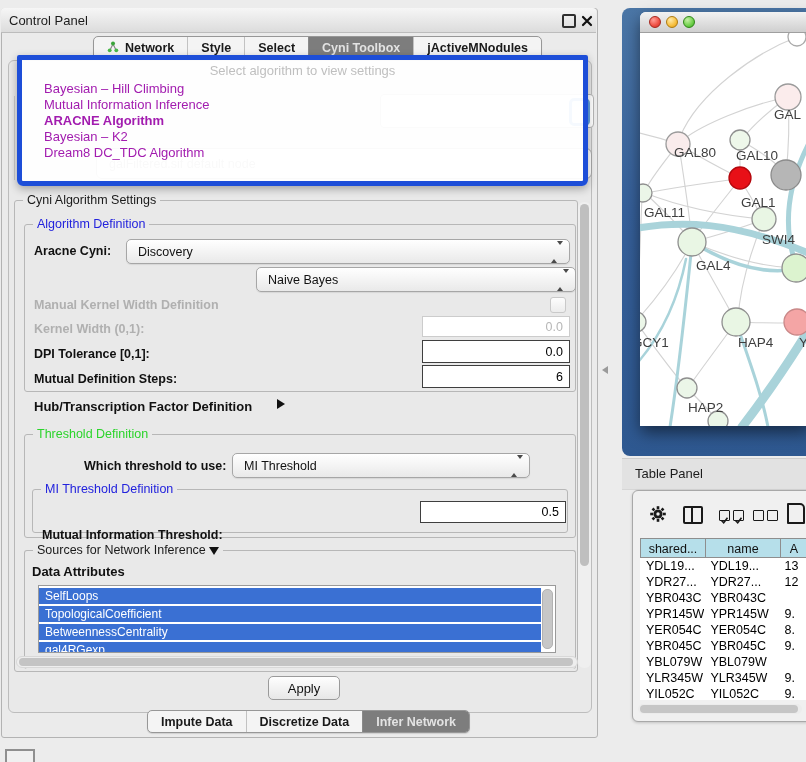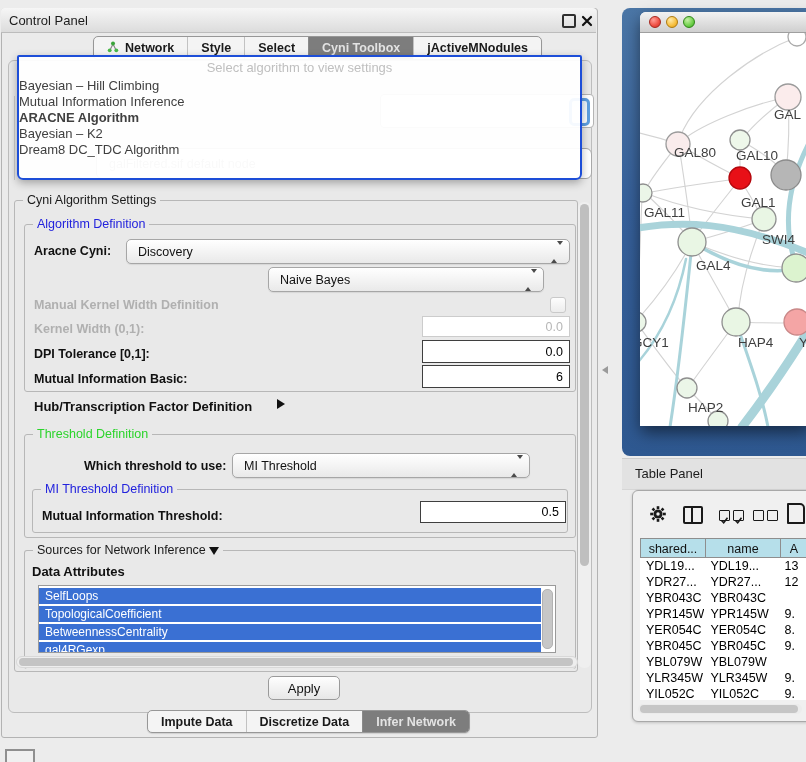--- a/index.html
+++ b/index.html
@@ -26,23 +26,23 @@
   
   .content-panel{left:8px;top:60px;width:582px;height:651px;background:#e9e9e9;border:1px solid #bdbdbd;border-radius:6px;}
 
   
   .ghost-vline{left:14px;top:96px;width:1px;height:84px;background:#c9c9c9;}
   .frag-combo-top{left:380px;top:94px;width:212px;height:32px;background:#fff;border:1px solid #b4b4b4;border-radius:4px;}
   .frag-blue-ring{position:absolute;right:3px;top:3px;width:15px;height:22px;border:3px solid #5e9fe0;border-radius:5px;background:linear-gradient(#eaf3fd,#ffffff);}
   .frag-combo-bottom{left:96px;top:148px;width:496px;height:31px;background:#fff;border:1px solid #a8a8a8;border-radius:6px;font-size:12.5px;color:#979797;line-height:31px;padding-left:12px;box-sizing:border-box;}
 
   
-  .dropdown{left:17px;top:55px;width:561px;height:121px;background:rgba(255,255,255,0.94);border:2px solid #1d4ed8;border-radius:2px 2px 6px 6px;box-shadow:0 3px 9px rgba(0,0,0,.3);z-index:50;}
+  .dropdown{left:17px;top:55px;width:561px;height:121px;background:rgba(255,255,255,0.94);border:5px solid #1d4ed8;border-radius:2px 2px 6px 6px;box-shadow:0 3px 9px rgba(0,0,0,.3);z-index:50;}
   .dd-placeholder{text-align:center;color:#bfbfbf;font-size:13px;padding-top:3px;height:18px;}
-  .dd-item{font-size:13px;color:#404040;height:16px;line-height:16px;padding:0 0;white-space:nowrap;}
+  .dd-item{font-size:13px;color:#a21caf;height:16px;line-height:16px;padding:0 22px;white-space:nowrap;}
   .dd-bold{font-weight:bold;}
 
   
   .fieldset{position:absolute;border:1px solid #b7b7b7;border-radius:3px;}
   .legend{position:absolute;top:-8px;left:8px;background:#e9e9e9;padding:0 4px;font-size:12.5px;line-height:15px;color:#1a1a1a;white-space:nowrap;}
   .legend.blue{color:#2222dd;}
   .legend.green{color:#2bd42b;}
 
   .lbl{position:absolute;font-size:12.5px;font-weight:bold;color:#111;white-space:nowrap;}
   .lbl.disabled{color:#b0b0b0;}
@@ -178,60 +178,60 @@
   <div class="fieldset" style="left:24px;top:224px;width:550px;height:166px;">
     <span class="legend blue">Algorithm Definition</span>
   </div>
 
   <span class="lbl" style="left:34px;top:244px;">Aracne Cyni:</span>
   <div class="combo" style="left:126px;top:239px;width:444px;height:25px;">
     <span>Discovery</span>
     <span class="combo-arrows"><span class="arr-up"></span><span class="arr-dn"></span></span>
   </div>
 
-  <div class="combo" style="left:268px;top:267px;width:276px;height:25px;align-items:center;">
+  <div class="combo" style="left:256px;top:267px;width:320px;height:25px;align-items:center;">
     <span>Naive Bayes</span>
     <span class="combo-arrows"><span class="arr-up"></span><span class="arr-dn"></span></span>
   </div>
 
   <span class="lbl disabled" style="left:34px;top:298px;">Manual Kernel Width Definition</span>
   <span class="checkbox" style="left:550px;top:297px;"></span>
 
   <span class="lbl disabled" style="left:34px;top:322px;">Kernel Width (0,1):</span>
   <div class="tfield disabled" style="left:422px;top:316px;width:148px;height:21px;">
     <span>0.0</span>
   </div>
 
   <span class="lbl" style="left:34px;top:347px;">DPI Tolerance [0,1]:</span>
   <div class="tfield" style="left:422px;top:340px;width:148px;height:23px;">
     <span>0.0</span>
   </div>
 
-  <span class="lbl" style="left:34px;top:372px;">Mutual Information Basic:</span>
+  <span class="lbl" style="left:34px;top:372px;">Mutual Definition Steps:</span>
   <div class="tfield" style="left:422px;top:365px;width:148px;height:23px;">
     <span>6</span>
   </div>
 
   <span class="lbl" style="left:34px;top:399px;font-size:13px;">Hub/Transcription Factor Definition</span>
   <span class="abs tri-right" style="left:277px;top:399px;"></span>
 
   <div class="fieldset" style="left:24px;top:434px;width:550px;height:102px;">
     <span class="legend green">Threshold Definition</span>
   </div>
 
   <span class="lbl" style="left:84px;top:459px;">Which threshold to use:</span>
   <div class="combo" style="left:232px;top:453px;width:298px;height:25px;">
     <span>MI Threshold</span>
     <span class="combo-arrows"><span class="arr-up"></span><span class="arr-dn"></span></span>
   </div>
 
   <div class="fieldset" style="left:32px;top:489px;width:534px;height:42px;">
     <span class="legend blue">MI Threshold Definition</span>
   </div>
-  <span class="lbl" style="left:42px;top:509px;">Mutual Information Threshold:</span>
+  <span class="lbl" style="left:42px;top:528px;">Mutual Information Threshold:</span>
   <div class="tfield" style="left:420px;top:501px;width:146px;height:22px;">
     <span>0.5</span>
   </div>
 
   <div class="fieldset" style="left:24px;top:550px;width:550px;height:118px;border-bottom:none;">
     <span class="legend">
       <span>Sources for Network Inference</span>
       <span class="tri-down"></span>
     </span>
   </div>

